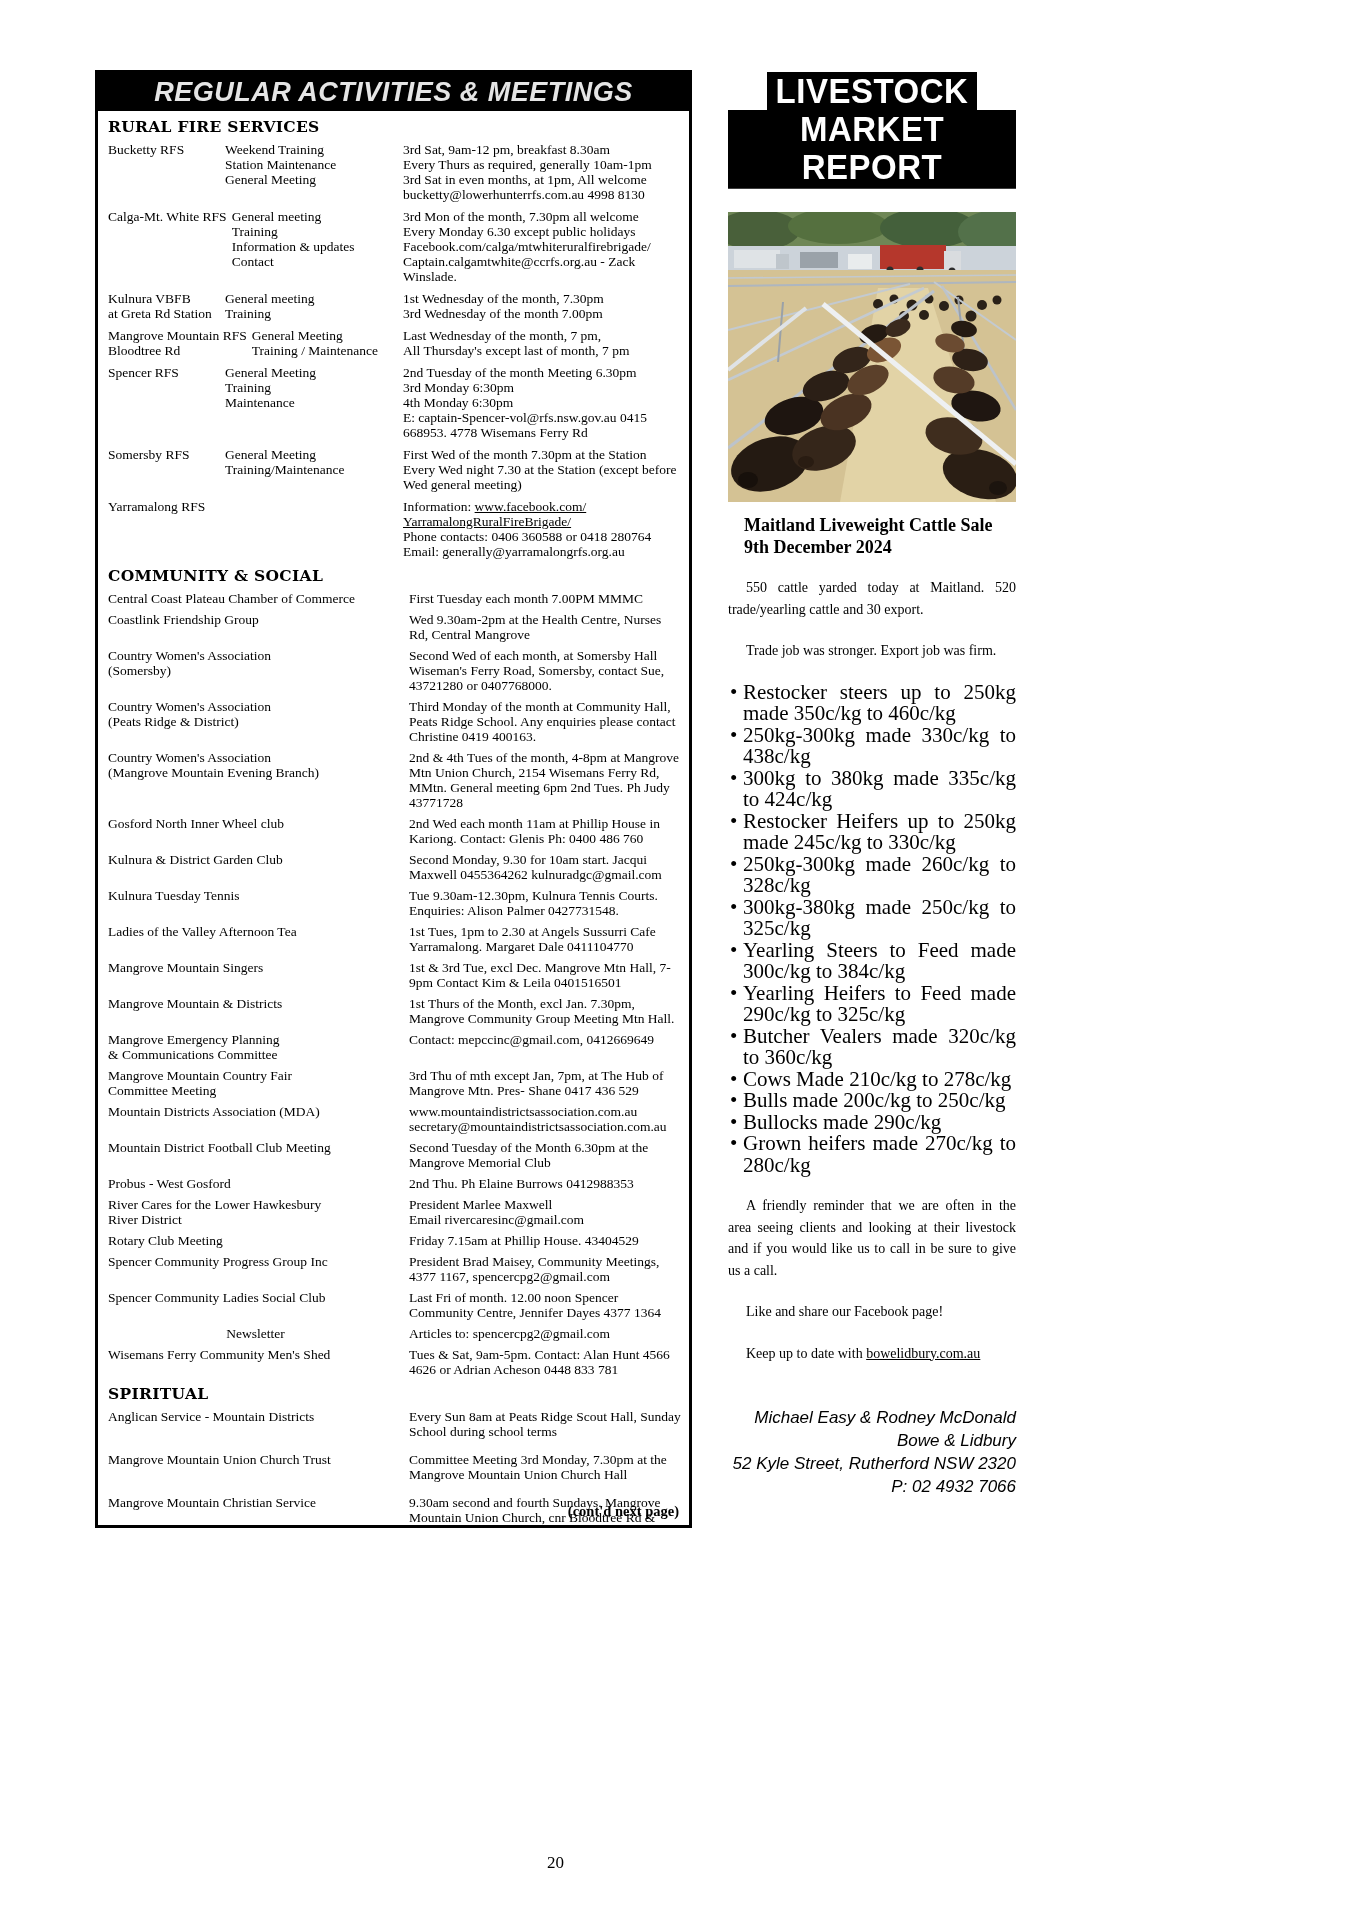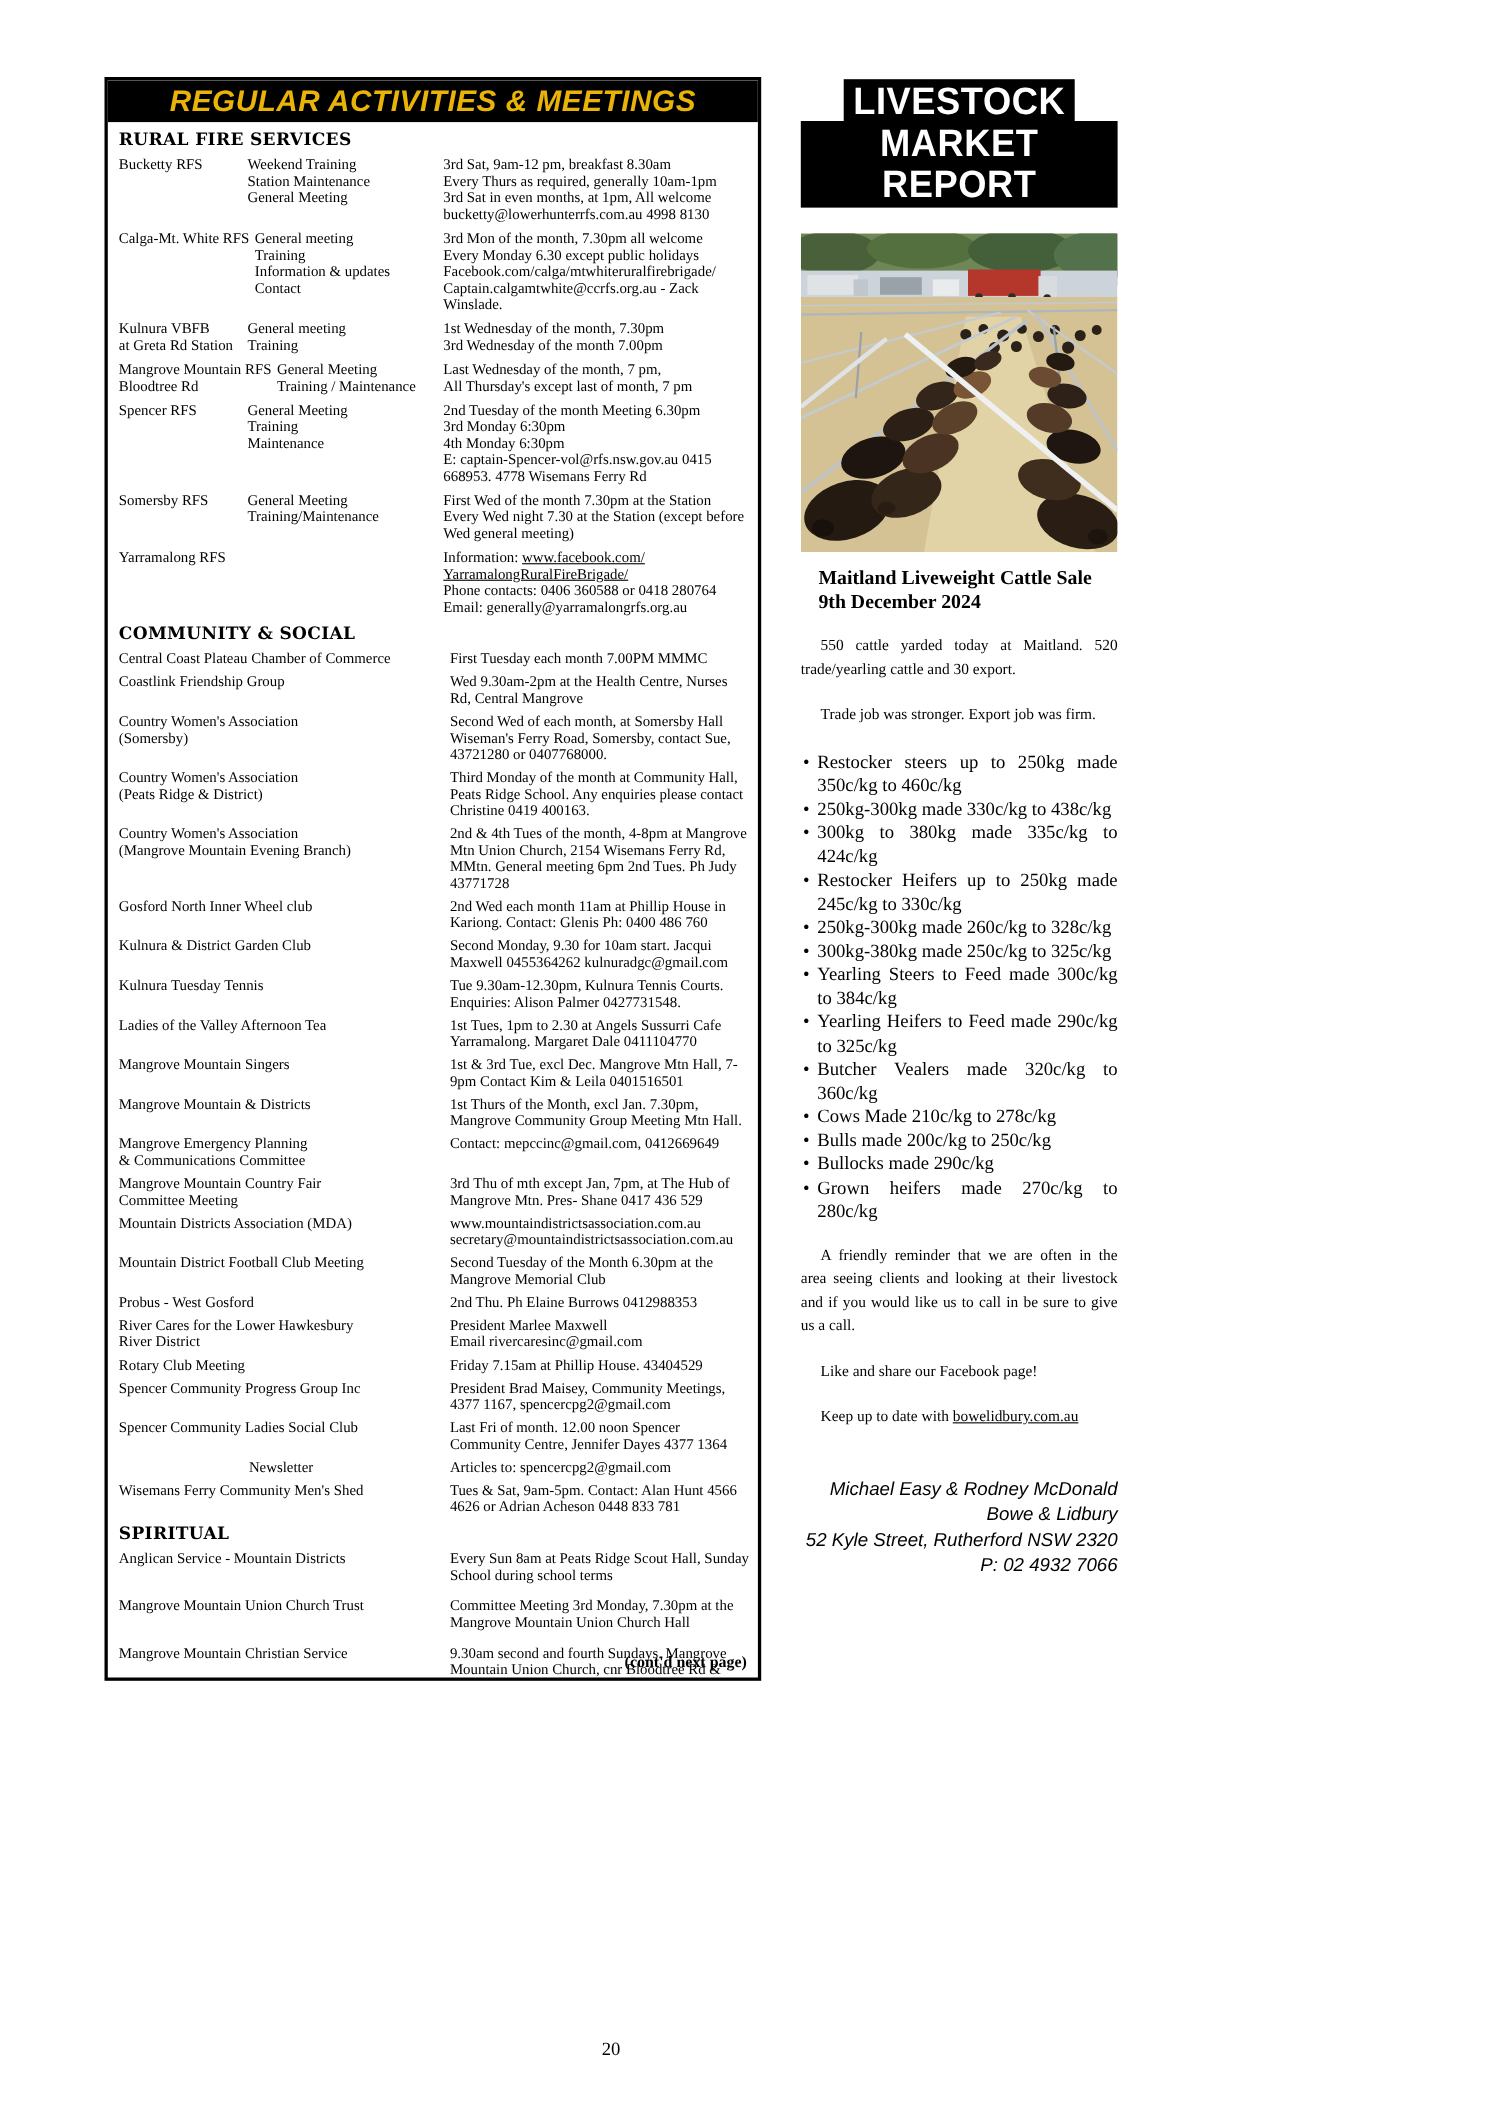--- a/index.html
+++ b/index.html
@@ -1,20 +1,20 @@
 <!DOCTYPE html>
 <html><head>
 <meta charset="utf-8">
 <style>
   html,body{margin:0;padding:0;background:#fff;}
   body{width:1358px;height:1920px;position:relative;font-family:"Liberation Serif",serif;color:#000;}
 
   
   .panel{position:absolute;left:95px;top:70px;width:591px;height:1452px;border:3px solid #000;background:#fff;overflow:hidden;}
-  .panel-header{background:#000;color:#eab308;height:38px;text-align:center;
+  .panel-header{background:#000;color:#e5e5e5;height:38px;text-align:center;
     font-family:"Liberation Sans",sans-serif;font-style:italic;font-weight:700;
     font-size:27px;line-height:38px;letter-spacing:.5px;}
   .panel-body{padding:5px 8px 0 10px;font-size:13.5px;line-height:15px;}
   .sec-heading{font-family:"DejaVu Serif",serif;font-weight:700;font-size:15.5px;line-height:20px;
     letter-spacing:.3px;margin:7px 0 5px 0;}
   .sec-0 .sec-heading{margin-top:1px;}
   .row{display:flex;margin-bottom:7px;}
   .sec-1 .row{margin-bottom:6px;}
   .sec-2 .row{margin-bottom:13px;}
   .r3 .left{width:295px;flex:none;display:flex;align-items:flex-start;}
@@ -34,21 +34,21 @@
   .lm-bar{display:inline-block;background:#000;color:#fff;
     font-family:"Liberation Sans",sans-serif;font-weight:700;
     font-size:33px;line-height:36px;padding:1px 9px 2px 9px;letter-spacing:.5px;
     transform:scale(1,1.05);transform-origin:top center;}
   .lm-bar2{margin-top:-1px;}
   .photo-wrap{margin-top:27px;width:288px;height:290px;overflow:hidden;}
   .report-heading{font-weight:700;font-size:18px;line-height:22px;margin-top:12px;
     font-family:"Liberation Serif",serif;margin-left:16px;}
   .para{font-size:14px;line-height:21.5px;text-align:justify;text-indent:18px;margin:19px 0 0 0;}
   .para.tight{margin-top:20px;}
-  .bullets{list-style:none;margin:20px 0 0 0;padding:0;font-size:17px;line-height:21.5px;}
+  .bullets{list-style:none;margin:20px 0 0 0;padding:0;font-size:21px;line-height:21.5px;}
   .bullets li{position:relative;padding-left:15px;text-align:justify;margin:0;}
   .bullets li::before{content:"\2022";position:absolute;left:2px;}
   .signature{margin-top:42px;text-align:right;font-family:"Liberation Sans",sans-serif;
     font-style:italic;font-size:17px;line-height:23px;}
 
   .page-number{position:absolute;left:95px;top:1853px;width:921px;text-align:center;
     font-size:17px;font-family:"Liberation Serif",serif;}
 </style>
 </head>
 <body>

